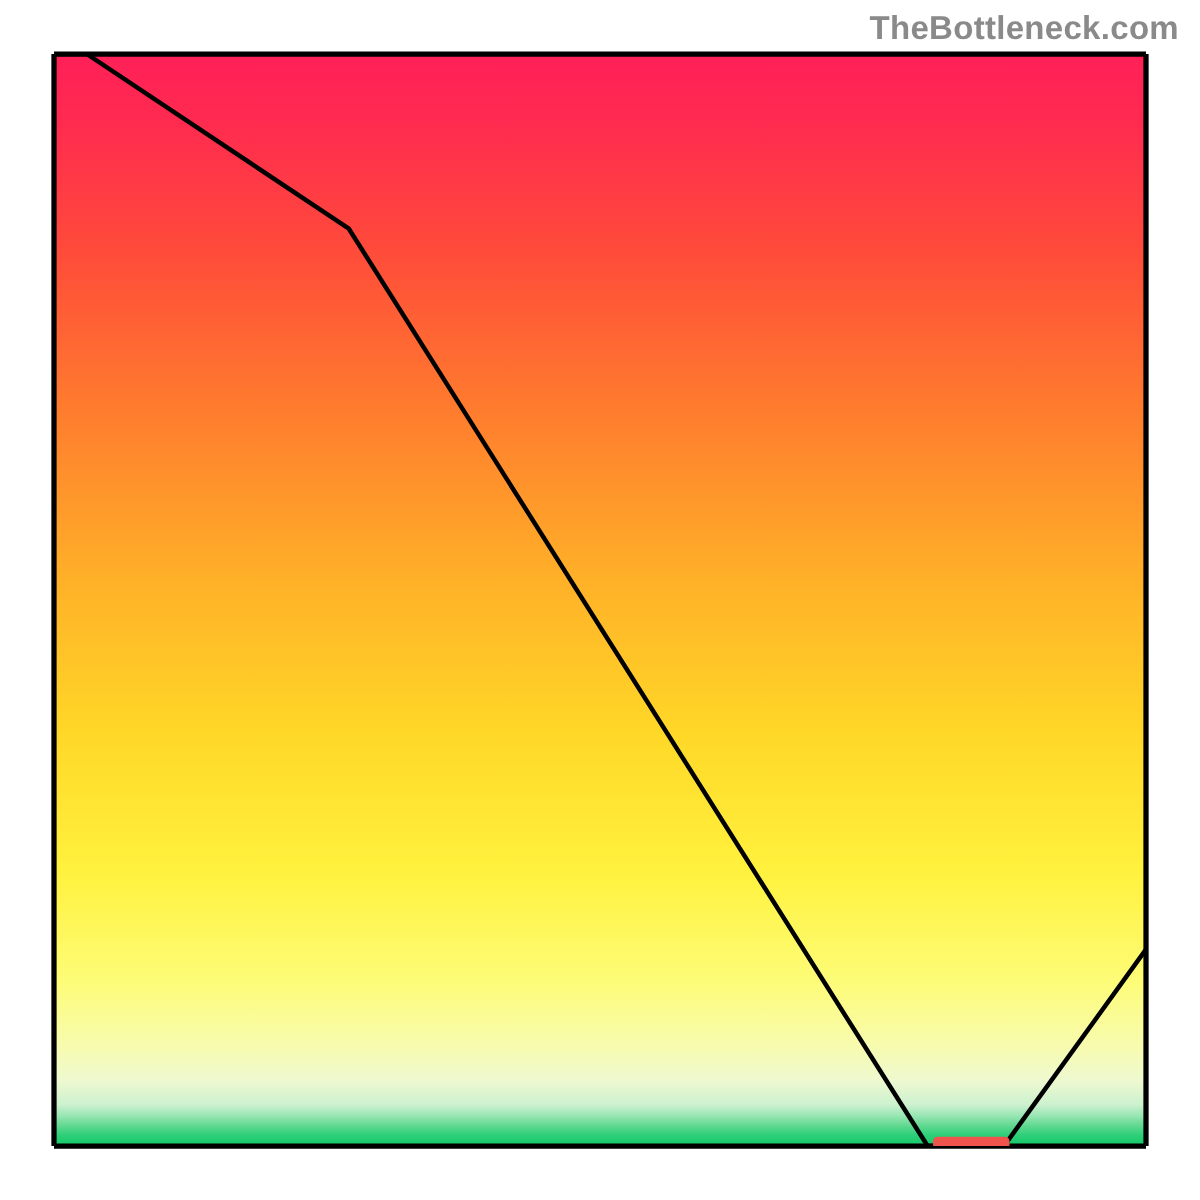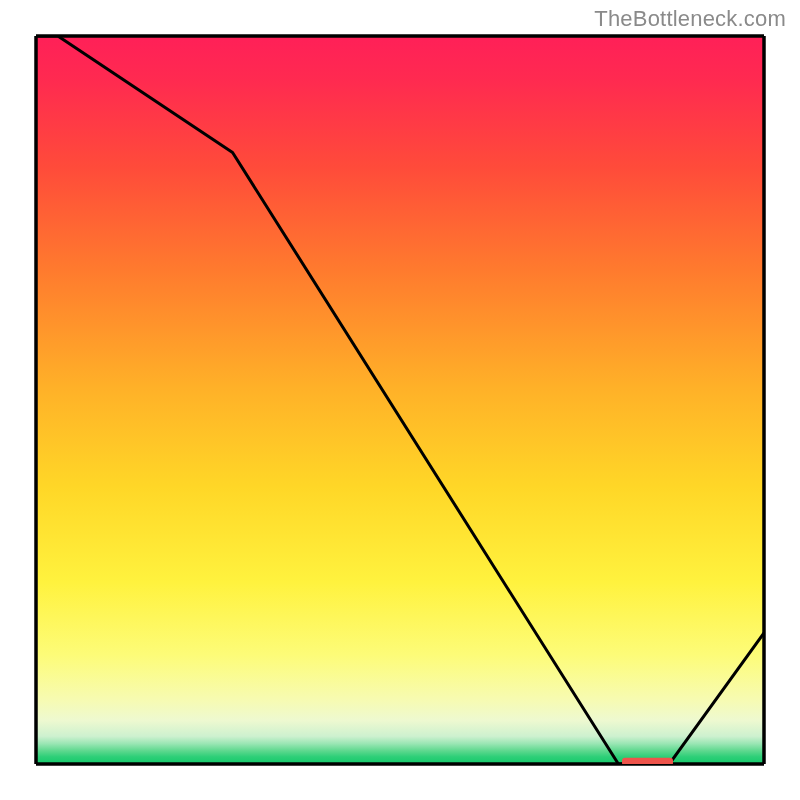--- a/index.html
+++ b/index.html
@@ -14,21 +14,21 @@
   .stage {
     position: relative;
     width: 800px;
     height: 800px;
   }
   .watermark {
     position: absolute;
     top: 6px;
     right: 14px;
     font-size: 22px;
-    font-weight: 400;
+    font-weight: 700;
     color: #8a8a8a;
     letter-spacing: 0.2px;
     user-select: none;
   }
   svg.plot {
     position: absolute;
     top: 0;
     left: 0;
   }
 </style>

